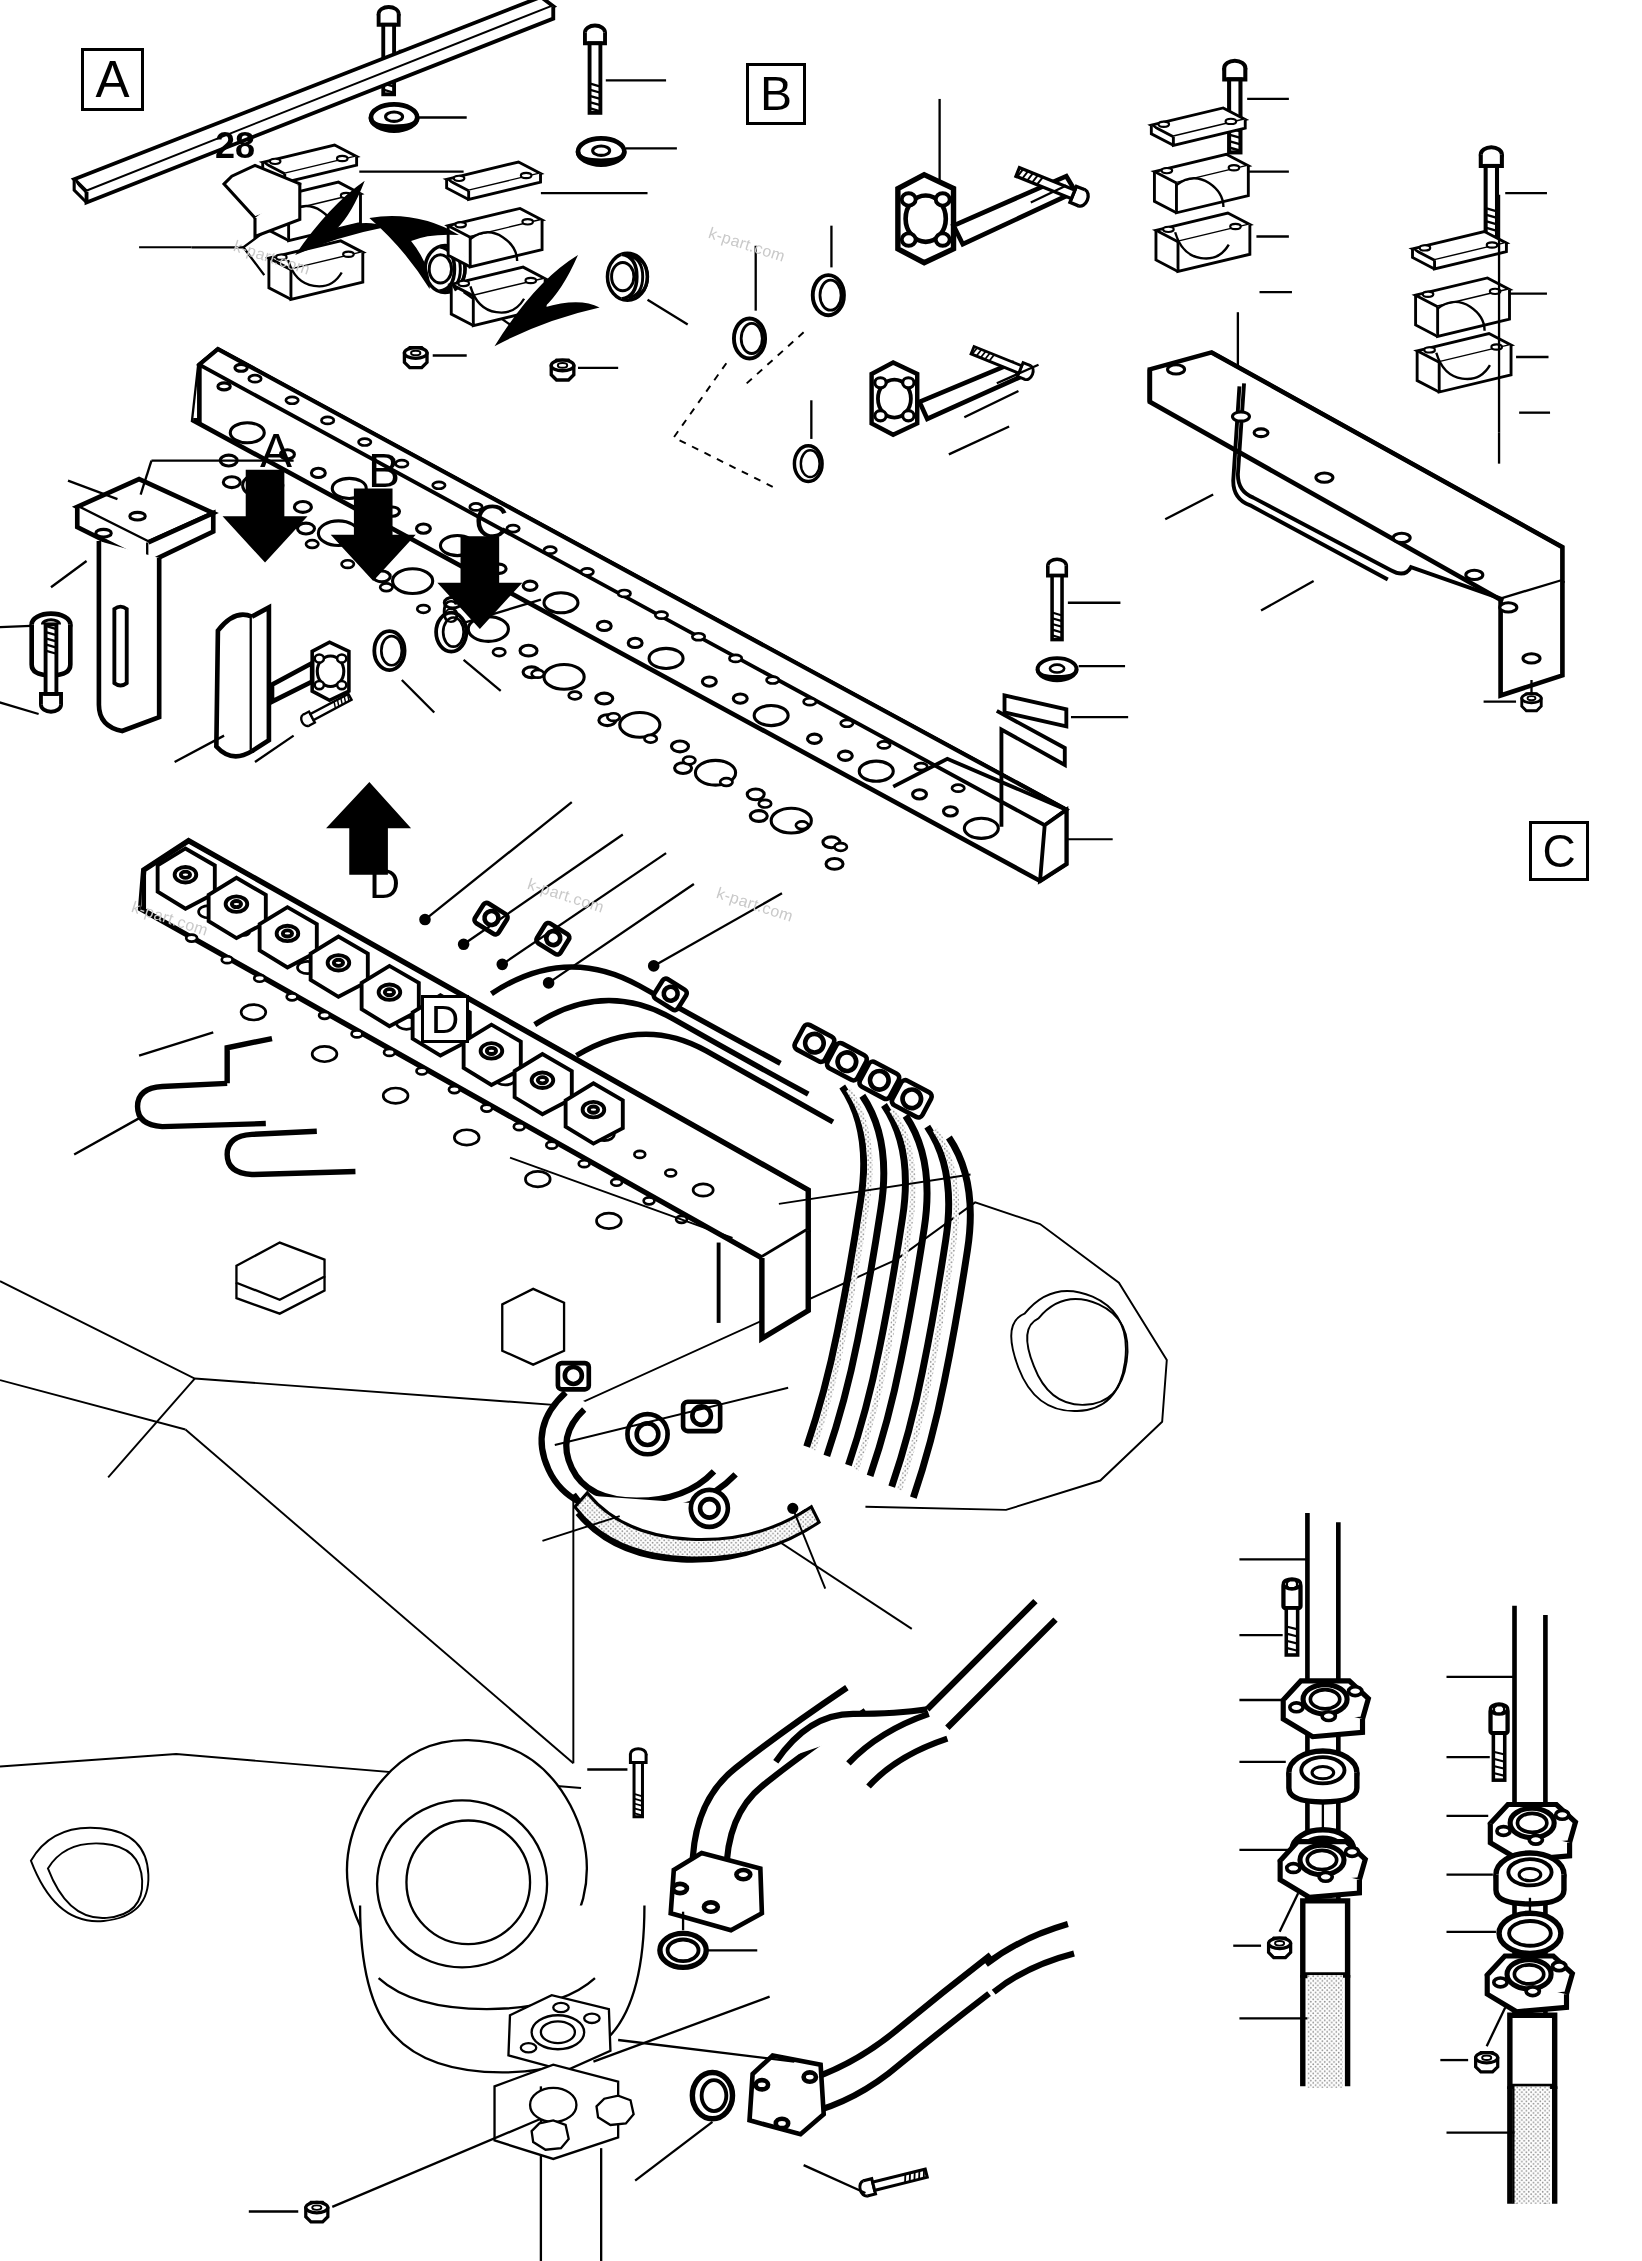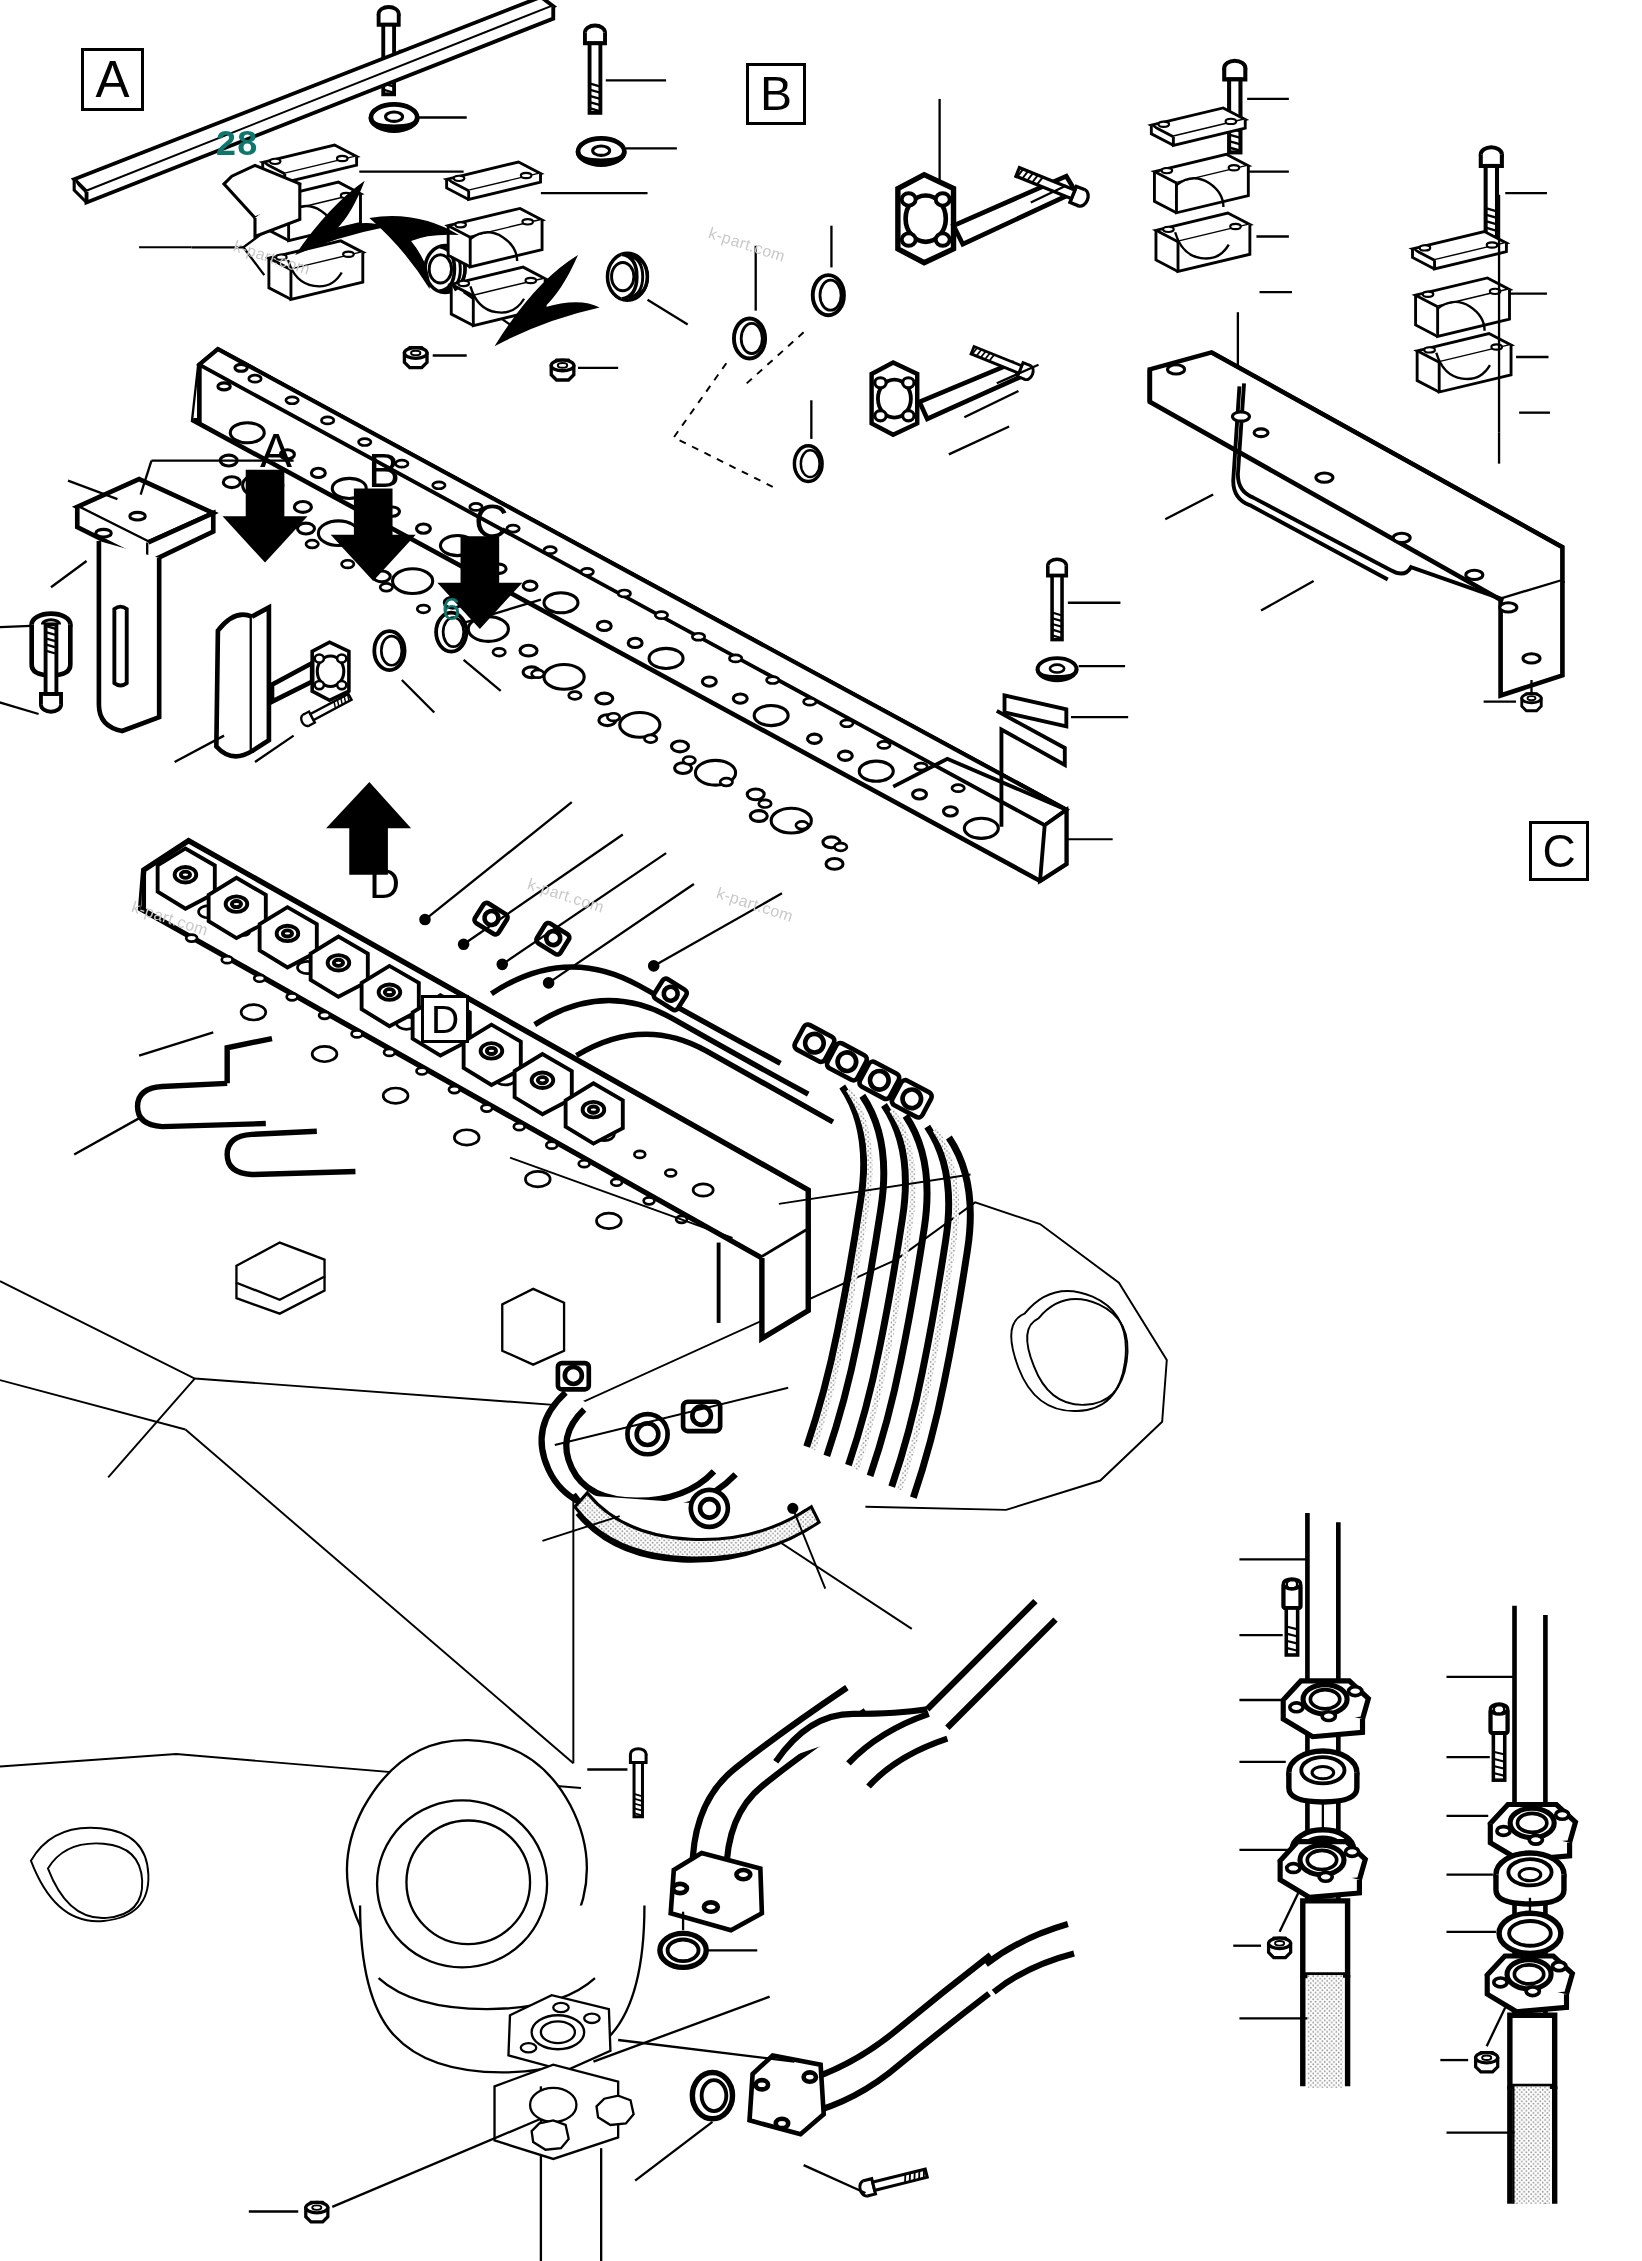--- a/index.html
+++ b/index.html
@@ -44,22 +44,22 @@
     font-size: 48px;
     color: #000;
     line-height: 1;
     z-index: 40;
   }
   .arrow-letter.small { font-size: 43px; }
 
   
   .num-label {
     position: absolute;
-    font-family: Liberation Mono, monospace;
-    color: #0f766e;
+    font-family: Liberation Sans, sans-serif;
+    color: #000000;
     line-height: 1;
     z-index: 40;
   }
   .num-28 { font-size: 36px; font-weight: 700; }
   .num-6  { font-size: 34px; font-weight: 400; }
 
   
   .watermark {
     position: absolute;
     font-family: "Liberation Sans", sans-serif;

